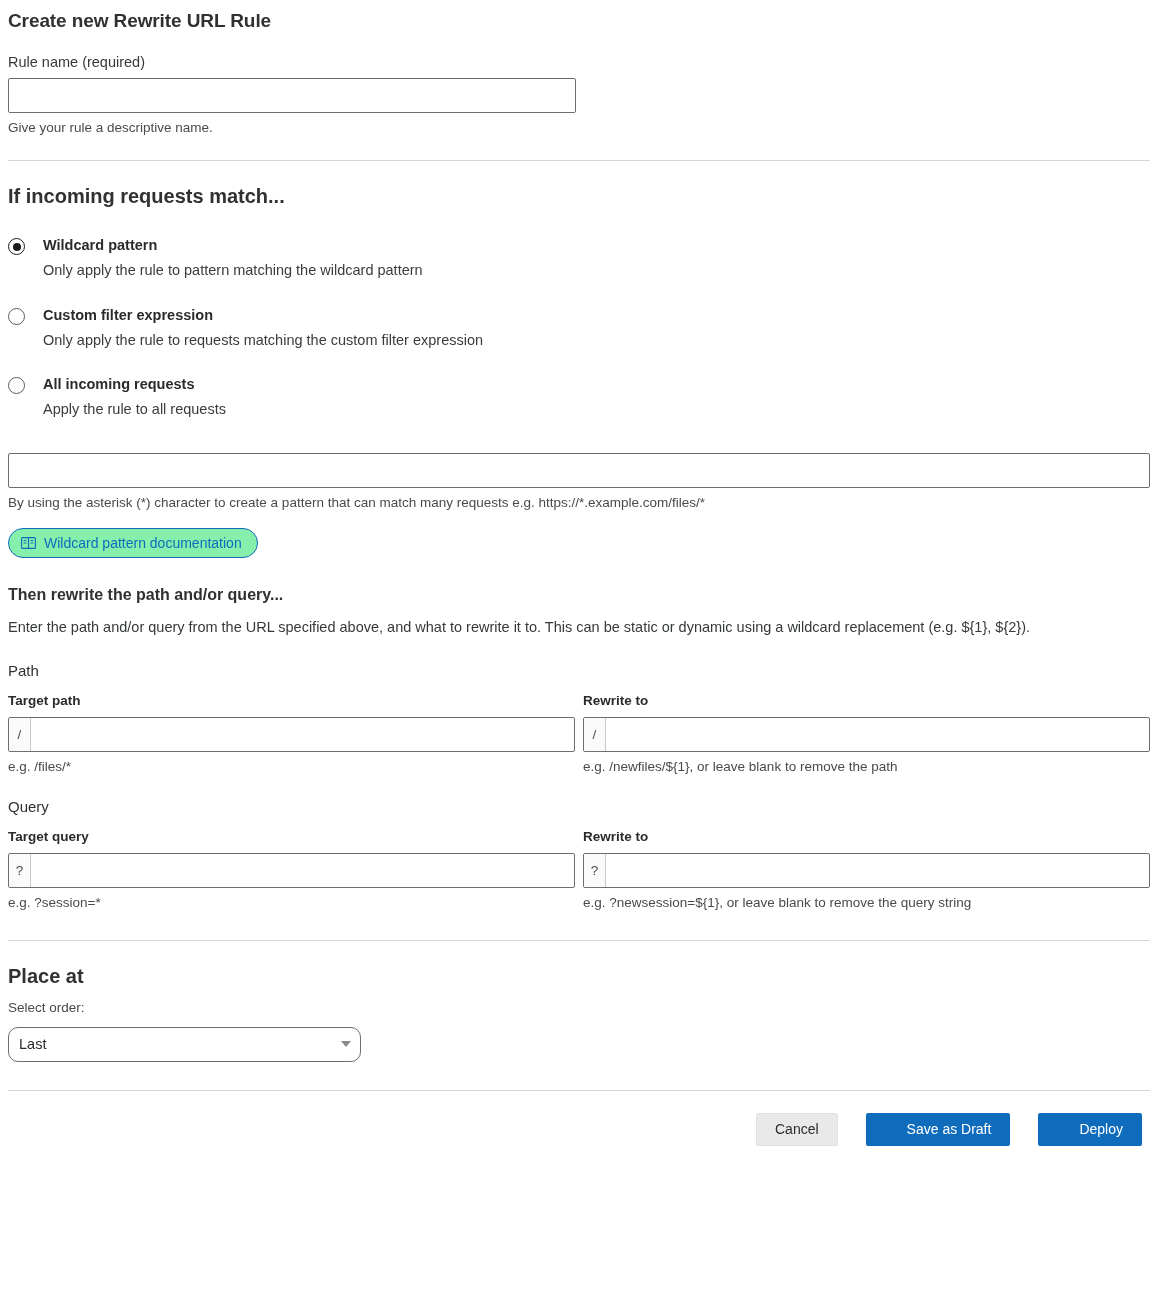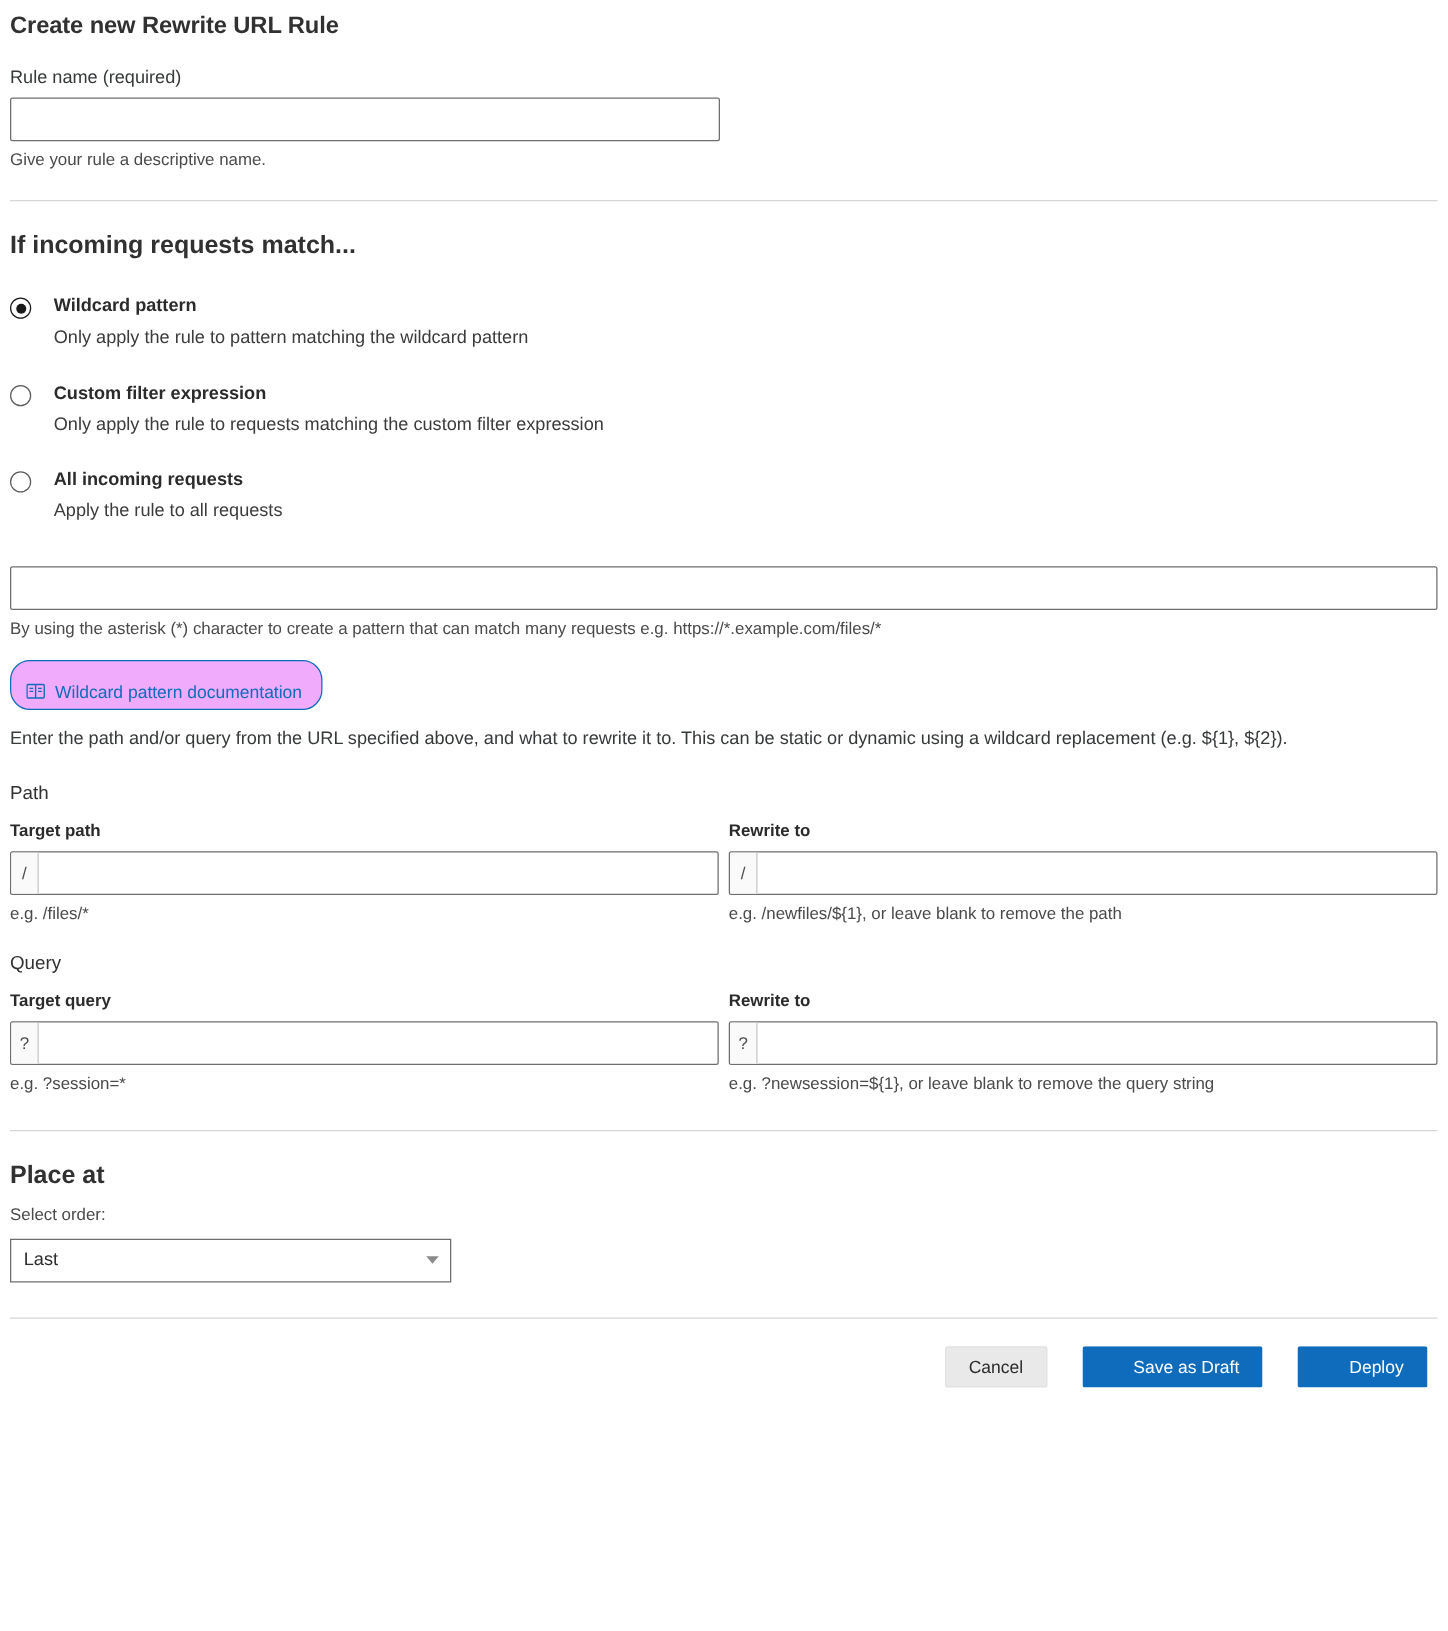--- a/index.html
+++ b/index.html
@@ -107,25 +107,25 @@
     line-height: 1.3;
   }
   .request-url-block { margin-top: 34px; }
   #request-url-input { width: 1142px; }
   .doc-pill {
     display: inline-flex;
     align-items: center;
     gap: 8px;
     border: 1px solid #0f6cbd;
     border-radius: 16px;
-    padding: 16px 15px 6px 12px;
+    padding: 6px 15px 6px 12px;
     margin-top: 18px;
     color: #0f6cbd;
     font-size: 14px;
-    background: #f0abfc;
+    background: #86efac;
     cursor: pointer;
   }
   .doc-pill svg { display: block; }
   .then-heading {
     font-size: 16px;
     font-weight: bold;
     color: #313131;
     margin: 28px 0 0 0;
   }
   .then-desc {
@@ -190,21 +190,21 @@
   .select-wrap {
     position: relative;
     width: 353px;
     height: 35px;
     margin-top: 12px;
   }
   .select-box {
     width: 100%;
     height: 100%;
     border: 1px solid #6e6e6e;
-    border-radius: 0;
+    border-radius: 10px;
     background: #fff;
     display: flex;
     align-items: center;
     padding: 0 10px;
     font-size: 14.5px;
     color: #2b2b2b;
     cursor: pointer;
   }
   .select-arrow {
     position: absolute;
@@ -306,20 +306,21 @@
           <line x1="2.6" y1="4.6" x2="5.6" y2="4.6" stroke="#0f6cbd" stroke-width="1"></line>
           <line x1="2.6" y1="7" x2="5.6" y2="7" stroke="#0f6cbd" stroke-width="1"></line>
           <line x1="9.4" y1="4.6" x2="12.4" y2="4.6" stroke="#0f6cbd" stroke-width="1"></line>
           <line x1="9.4" y1="7" x2="12.4" y2="7" stroke="#0f6cbd" stroke-width="1"></line>
         </svg>
       </span>
       <span>Wildcard pattern documentation</span>
     </div>
   </div>
 
+  <h2 class="then-heading">Then rewrite the path and/or query...</h2>
   <p class="then-desc">Enter the path and/or query from the URL specified above, and what to rewrite it to. This can be static or dynamic using a wildcard replacement (e.g. ${1}, ${2}).</p>
 
   <h3 class="sub-heading">Path</h3>
   <div class="two-col">
     <div class="col">
       <label class="small-label">Target path</label>
       <div class="prefixed-input">
         <span class="prefix-box">/</span>
         <input type="text" value="" style="">
       </div>

